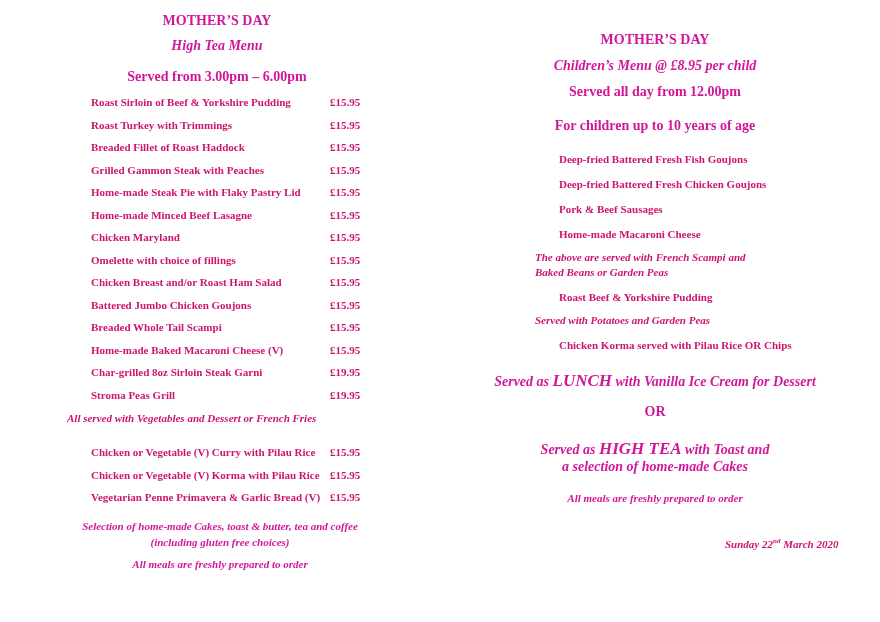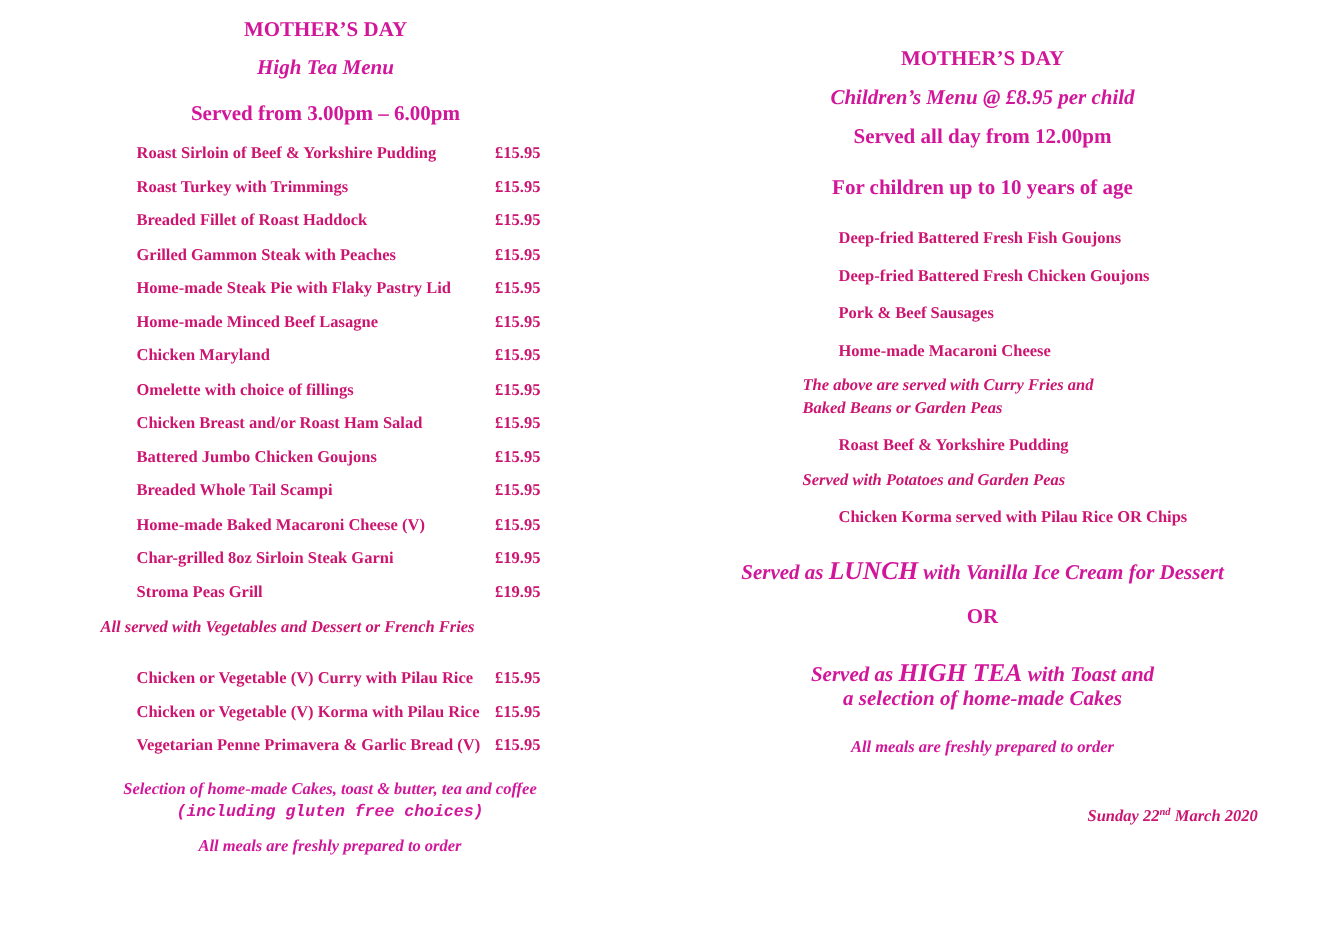--- a/index.html
+++ b/index.html
@@ -65,33 +65,33 @@
 <div id="left-items2">
     <div class="abs item" style="left: 67px; top: 446px;">Chicken or Vegetable (V) Curry with Pilau Rice</div>
     <div class="abs price" style="left: 330px; top: 446px;">£15.95</div>
     <div class="abs item" style="left: 67px; top: 468.5px;">Chicken or Vegetable (V) Korma with Pilau Rice</div>
     <div class="abs price" style="left: 330px; top: 468.5px;">£15.95</div>
     <div class="abs item" style="left: 67px; top: 491px; text-align: center;">Vegetarian Penne Primavera &amp; Garlic Bread (V)</div>
     <div class="abs price" style="left: 330px; top: 491px;">£15.95</div>
   </div>
 
 <div class="abs center note-pink" style="left:40px; width:360px; top:520px;">Selection of home-made Cakes, toast &amp; butter, tea and coffee</div>
-<div class="abs center note-pink" style="left:40px; width:360px; top:536px;font-family:Liberation Mono, monospace;">(including gluten free choices)</div>
+<div class="abs center note-pink" style="left:40px; width:360px; top:536px;">(including gluten free choices)</div>
 <div class="abs center note-pink" style="left:40px; width:360px; top:558px;">All meals are freshly prepared to order</div>
 
 <div class="abs center title" style="left:490px; width:330px; top:32px;">MOTHER’S DAY</div>
 <div class="abs center subtitle-i" style="left:490px; width:330px; top:58px;">Children’s Menu @ £8.95 per child</div>
 <div class="abs center served" style="left:490px; width:330px; top:84px;">Served all day from 12.00pm</div>
 <div class="abs center served" style="left:490px; width:330px; top:118px;">For children up to 10 years of age</div>
 
 <div class="abs item" style="left:535px; top:153px;">Deep-fried Battered Fresh Fish Goujons</div>
 <div class="abs item" style="left:535px; top:178px;">Deep-fried Battered Fresh Chicken Goujons</div>
 <div class="abs item" style="left:535px; top:203px;">Pork &amp; Beef Sausages</div>
 <div class="abs item" style="left:535px; top:228px;">Home-made Macaroni Cheese</div>
-<div class="abs note-i" style="left:535px; top:251px;">The above are served with Curry Fries and</div>
+<div class="abs note-i" style="left:535px; top:251px;">The above are served with French Scampi and</div>
 <div class="abs note-i" style="left:535px; top:266px;">Baked Beans or Garden Peas</div>
 <div class="abs item" style="left:535px; top:291px;">Roast Beef &amp; Yorkshire Pudding</div>
 <div class="abs note-i" style="left:535px; top:314px;">Served with Potatoes and Garden Peas</div>
 <div class="abs item" style="left:535px; top:339px;">Chicken Korma served with Pilau Rice OR Chips</div>
 
 <div class="abs center big-i" style="left:470px; width:370px; top:371px;">
   <span>Served as </span><span class="caps">LUNCH</span><span> with Vanilla Ice Cream for Dessert</span>
 </div>
 <div class="abs center served" style="left:490px; width:330px; top:404px;">OR</div>
 <div class="abs center big-i" style="left:470px; width:370px; top:439px;">

